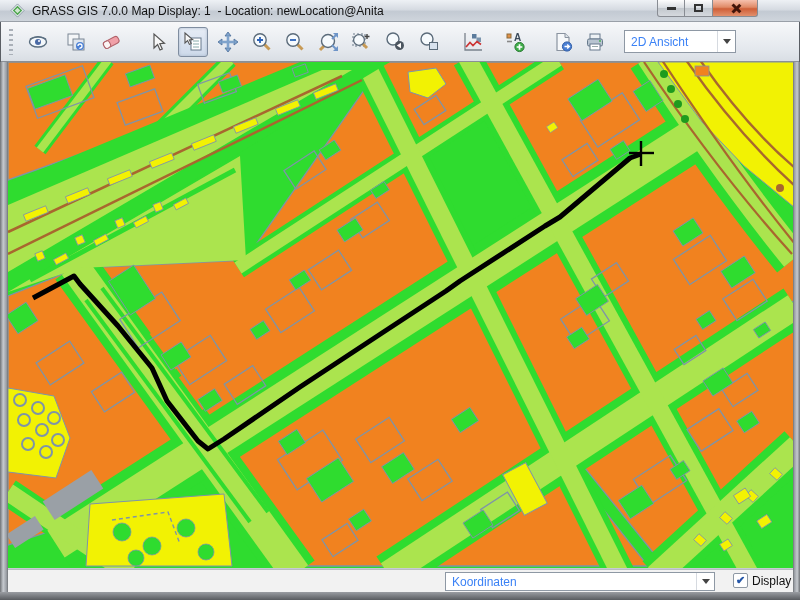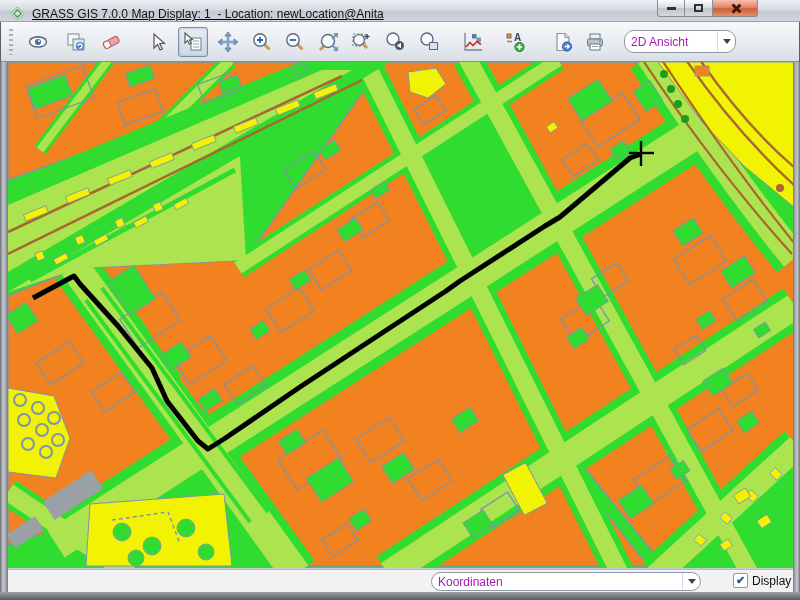--- a/index.html
+++ b/index.html
@@ -1,21 +1,21 @@
 <!DOCTYPE html>
 <html style="--c-green: #2fdc2f; --c-pale: #abe44e; --c-orange: #f1821f; --c-yellow: #f2f203; --c-outline: #7e94a8; --c-brown: #a8672e; --c-route: #000000; --c-tree: #1e9b1e; --c-gray: #9aa0a6;"><head>
 <meta charset="utf-8">
 <style>
   html,body{margin:0;padding:0;background:#777;font-family:"Liberation Sans",sans-serif;}
   .window{position:relative;width:800px;height:600px;background:#c7ccd3;overflow:hidden;
           box-shadow:inset 0 0 0 1px #5a5e64;}
   
   .titlebar{position:absolute;left:0;top:0;width:800px;height:22px;
     background:linear-gradient(#eef1f5 0%,#d6dbe2 45%,#c3cad3 55%,#cfd5dc 100%);
-    display:flex;align-items:flex-end;border-bottom:1px solid #9aa0a8;box-sizing:border-box;text-decoration:underline;}
+    display:flex;align-items:center;border-bottom:1px solid #9aa0a8;box-sizing:border-box;}
   .app-icon{width:15px;height:15px;margin:0 7px 0 10px;flex:0 0 auto;}
   .title-text{font-size:12px;color:#111;white-space:pre;}
   .win-controls{position:absolute;right:42px;top:0;display:flex;}
   .win-btn{height:17px;border:1px solid #888c93;border-top:none;box-sizing:border-box;
     display:flex;align-items:center;justify-content:center;
     background:linear-gradient(#fdfdfd,#d8dce1 50%,#c2c7cd 51%,#d5d9de);}
   .win-btn.min{width:28px;border-radius:0 0 0 3px;}
   .win-btn.max{width:28px;border-left:none;}
   .win-btn.close{width:45px;border-left:none;border-radius:0 0 3px 0;
     background:linear-gradient(#f6c0ad 0%,#e08a67 45%,#cf5f38 55%,#e2906d 100%);}
@@ -27,40 +27,40 @@
   
   .toolbar{position:absolute;left:1px;top:22px;width:798px;height:40px;
     background:linear-gradient(#f7f8fa,#e4e8ed 70%,#d9dee4);
     border-bottom:1px solid #8a8f96;box-sizing:border-box;display:flex;align-items:center;}
   .grip{width:4px;height:26px;margin-left:8px;
     background:repeating-linear-gradient(#aab0b8 0 2px,transparent 2px 5px);}
   .tbtn{width:28px;height:28px;border:1px solid transparent;border-radius:3px;
     display:flex;align-items:center;justify-content:center;flex:0 0 auto;}
   .tbtn.selected{border:1px solid #7f8da0;background:linear-gradient(#e7edf6,#cdd9ea);
     box-shadow:inset 0 0 3px #aab8cc;}
-  .combo{height:23px;background:#fff;border:1px solid #8e98a4;border-radius:10px;
-    display:flex;align-items:center;font-size:12px;color:#a21caf;box-sizing:border-box;}
+  .combo{height:23px;background:#fff;border:1px solid #8e98a4;border-radius:0;
+    display:flex;align-items:center;font-size:12px;color:#3b82f6;box-sizing:border-box;}
   .combo .val{flex:1;padding-left:6px;white-space:nowrap;overflow:hidden;}
   .combo .arrowbox{width:17px;height:100%;display:flex;align-items:center;justify-content:center;border-left:1px solid #d6dae0;}
   .combo .arr{width:0;height:0;border-left:4px solid transparent;border-right:4px solid transparent;border-top:5px solid #444;}
   .view-combo{width:112px;margin-left:14px;}
   
   .map-wrap{position:absolute;left:8px;top:62px;width:785px;height:506px;cursor:crosshair;}
   .map-wrap svg{display:block;}
   
   .b-left{position:absolute;left:0;top:62px;width:8px;height:530px;
     background:linear-gradient(90deg,#6f7276,#c6cacf 40%,#9a9ea4 80%,#6f7276);}
   .b-right{position:absolute;right:0;top:62px;width:7px;height:530px;
     background:linear-gradient(270deg,#6f7276,#c6cacf 40%,#9a9ea4 80%,#6f7276);}
   .b-bottom{position:absolute;left:0;bottom:0;width:800px;height:8px;
     background:linear-gradient(#9a9da2,#595c60 70%,#808archive387 100%);background:linear-gradient(#9a9da2,#595c60);}
   
   .statusbar{position:absolute;left:8px;top:569px;width:785px;height:23px;background:#f2f2f2;
     border-top:1px solid #b9bdc2;box-sizing:border-box;}
-  .status-combo{position:absolute;left:423px;top:2px;width:270px;height:19px;}
+  .status-combo{position:absolute;left:437px;top:2px;width:270px;height:19px;}
   .render-box{position:absolute;left:725px;top:3px;display:flex;align-items:center;font-size:12px;color:#111;}
   .checkbox{width:13px;height:13px;background:#fff;border:1px solid #8e98a4;border-radius:2px;
     display:flex;align-items:center;justify-content:center;font-size:11px;line-height:11px;color:#2456a8;font-weight:bold;margin-right:4px;}
   .tool-ic{display:block;}
 </style>
 </head>
 <body>
 
 <div class="window">
 

